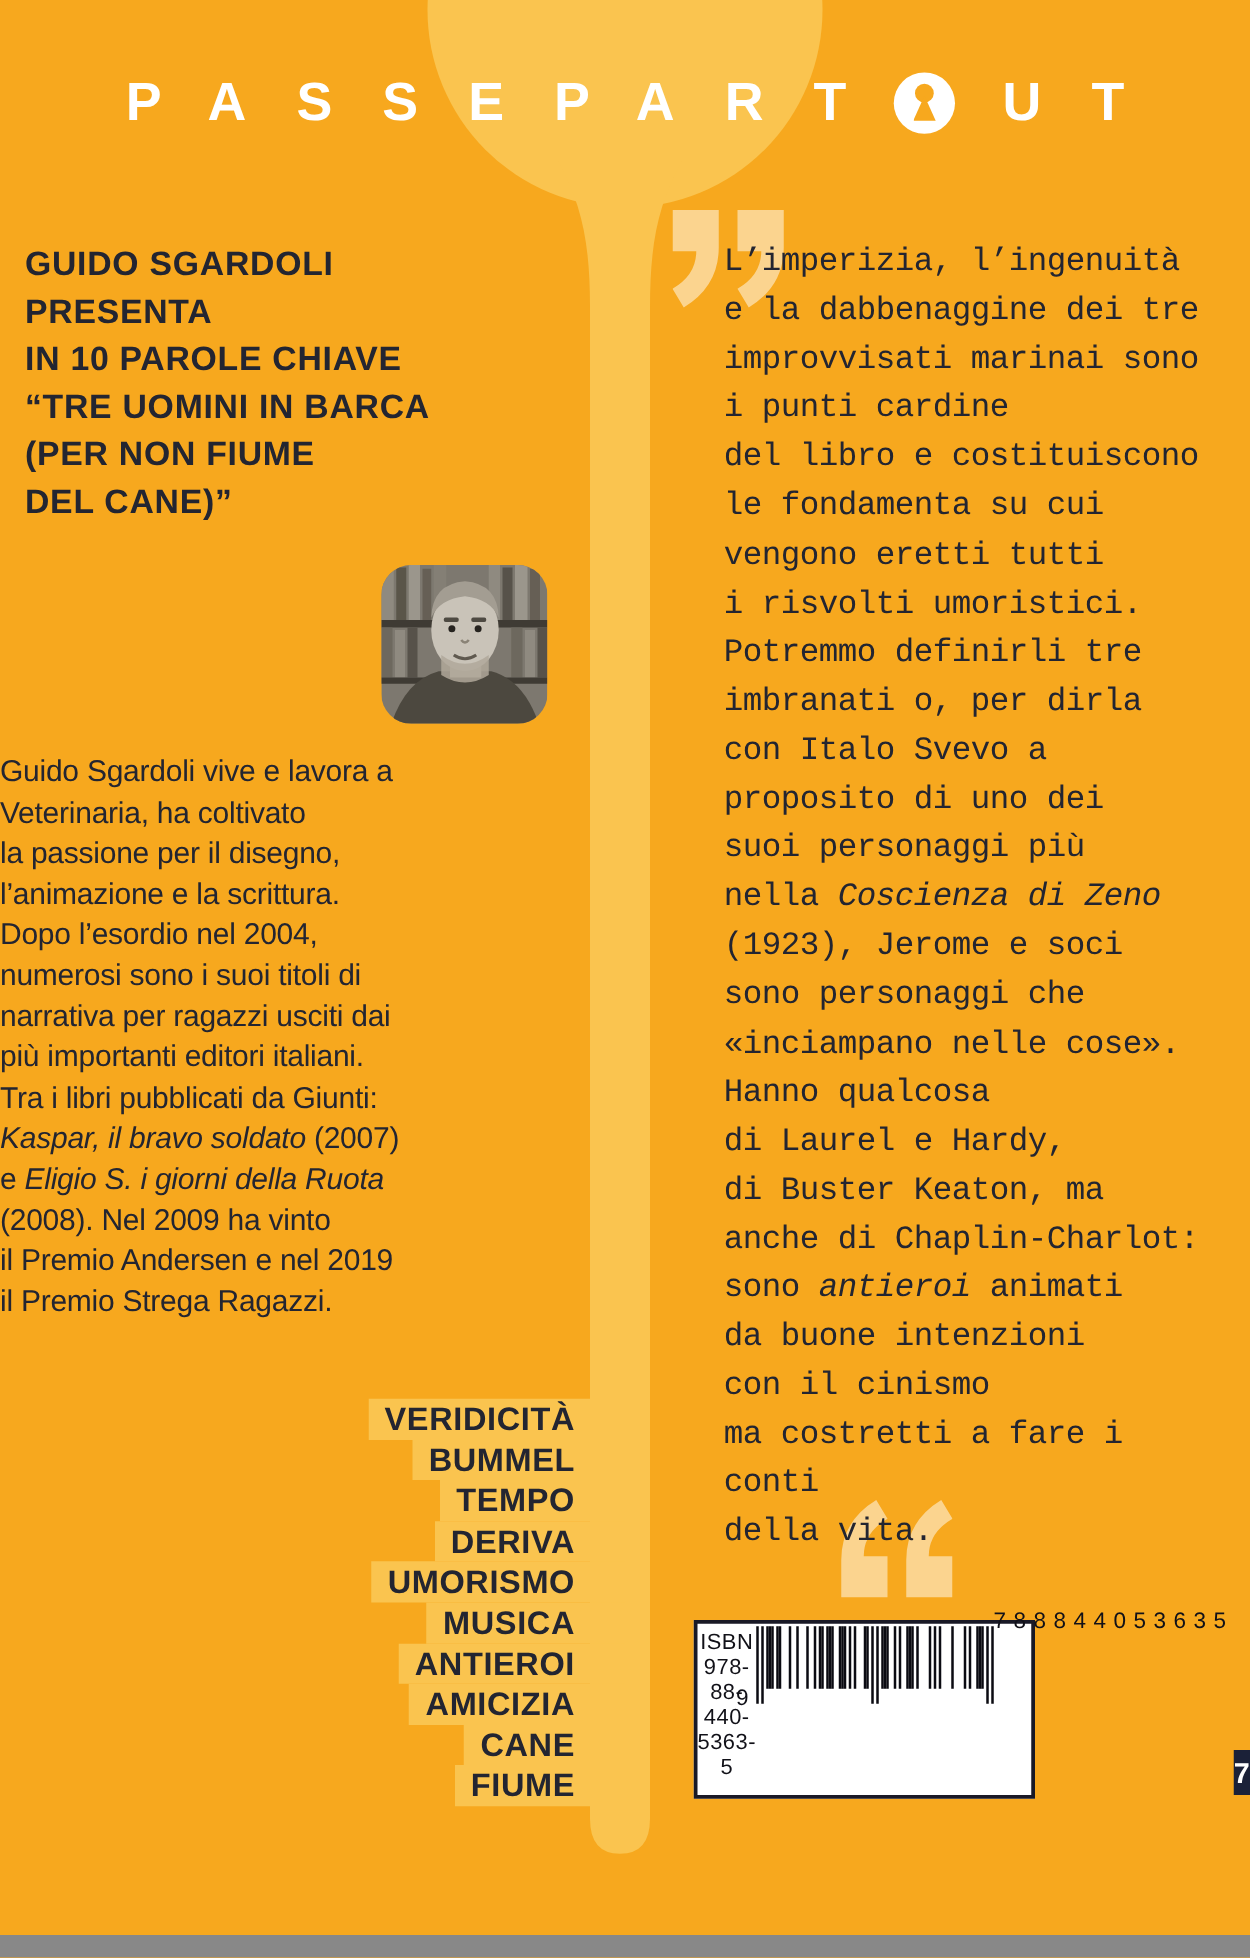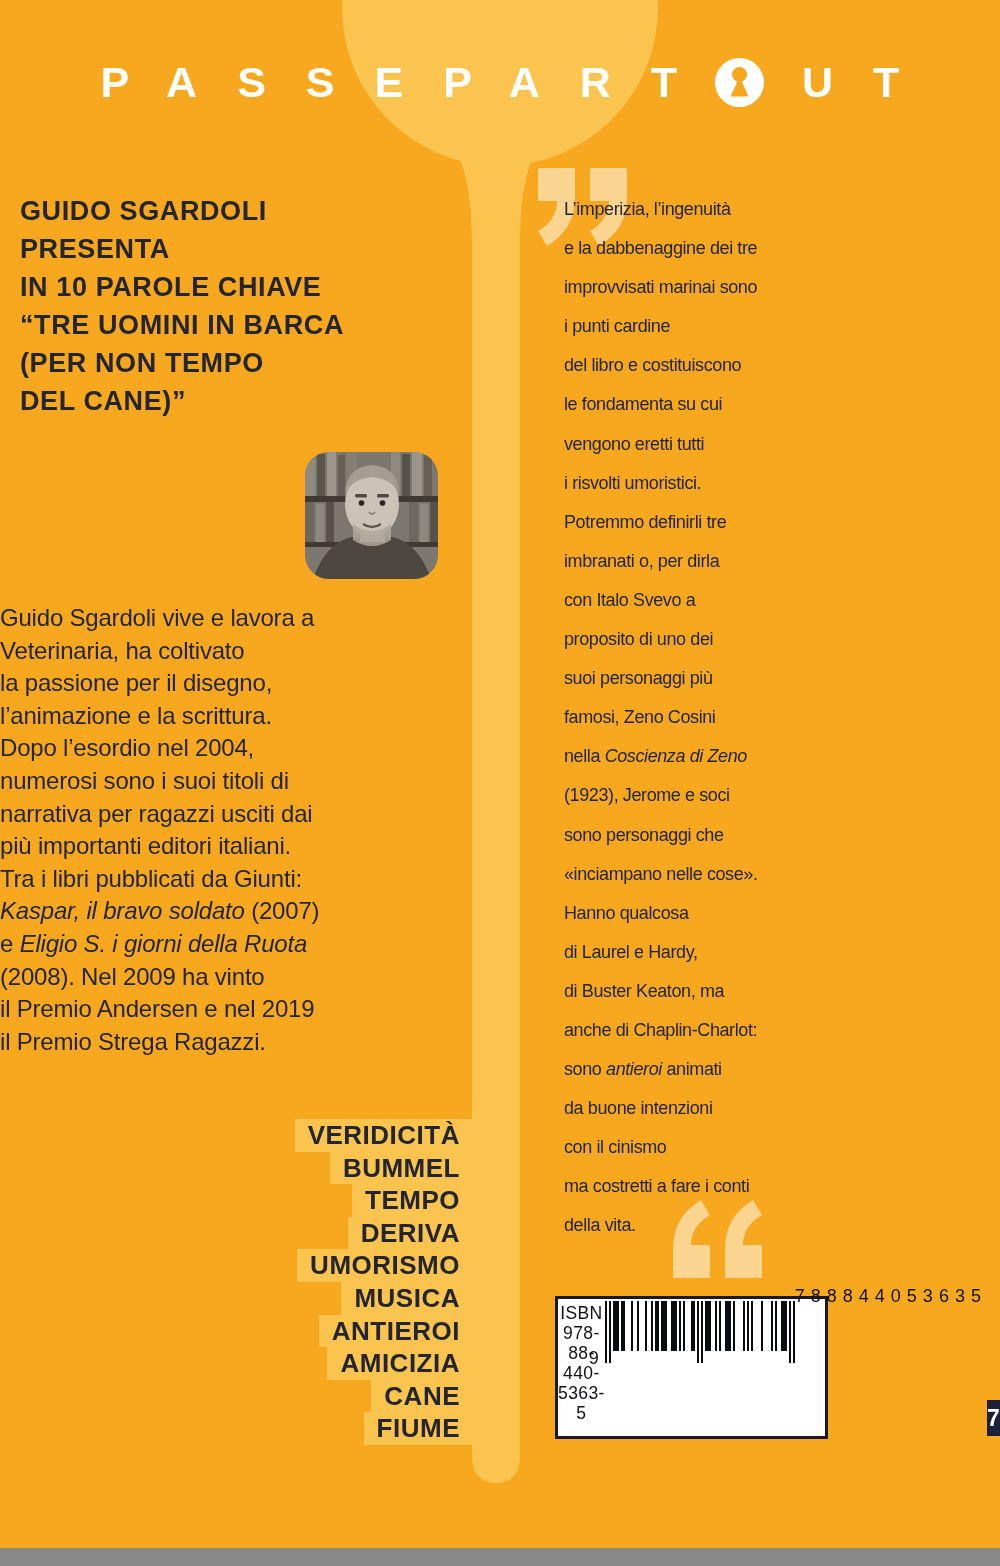--- a/index.html
+++ b/index.html
@@ -59,23 +59,23 @@
     font-weight:700;font-size:26px;letter-spacing:.5px;
     text-align:right;
   }
   .kw .line{
     display:block;width:fit-content;margin-left:auto;
     background:#FAC44F;height:32.6px;line-height:32.6px;
     padding:0 40px 0 13px;white-space:nowrap;text-align:center;
   }
   
   .quote-col{
-    position:absolute;left:564px;top:190px;width:400px;z-index:2;
-    font-family:Liberation Sans, sans-serif;
-    font-size:18px;line-height:39.1px;letter-spacing:-0.4px;
+    position:absolute;left:579px;top:190px;width:400px;z-index:2;
+    font-family:Liberation Mono, monospace;
+    font-size:26px;line-height:39.1px;letter-spacing:-0.4px;
   }
   .qmark{position:absolute;z-index:1;}
   .qmark path{fill:rgba(255,255,255,0.5);}
   .q-open{left:538px;top:168px;}
   .q-close{left:662px;top:1196px;}
   
   .isbn-box{
     position:absolute;left:555px;top:1296px;width:273px;height:143px;
     box-sizing:border-box;background:#ffffff;border:3px solid #191926;
     display:flex;z-index:2;
@@ -138,21 +138,21 @@
     <span class="logo-letters">PASSEPART</span>
     <span class="keyhole"></span>
     <span class="logo-letters">UT</span>
   </div>
 
   <div class="heading">
       <div class="line"><span>GUIDO SGARDOLI</span></div>
       <div class="line"><span>PRESENTA</span></div>
       <div class="line"><span>IN 10 PAROLE CHIAVE</span></div>
       <div class="line"><span>“TRE UOMINI IN BARCA</span></div>
-      <div class="line"><span>(PER NON TEMPO</span></div>
+      <div class="line"><span>(PER NON FIUME</span></div>
       <div class="line"><span>DEL CANE)”</span></div>
     </div>
 
   <div class="photo">
     <svg viewBox="0 0 133 127" preserveAspectRatio="none" aria-hidden="true">
       <rect width="133" height="127" fill="#7d786f"></rect>
       <g>
         <rect x="0" y="0" width="10" height="44" fill="#8f8a80"></rect>
         <rect x="12" y="2" width="8" height="42" fill="#5a5549"></rect>
         <rect x="22" y="0" width="9" height="44" fill="#9b968c"></rect>
@@ -222,21 +222,20 @@
       <div class="line"><span>i punti cardine</span></div>
       <div class="line"><span>del libro e costituiscono</span></div>
       <div class="line"><span>le fondamenta su cui</span></div>
       <div class="line"><span>vengono eretti tutti</span></div>
       <div class="line"><span>i risvolti umoristici.</span></div>
       <div class="line"><span>Potremmo definirli tre</span></div>
       <div class="line"><span>imbranati o, per dirla</span></div>
       <div class="line"><span>con Italo Svevo a</span></div>
       <div class="line"><span>proposito di uno dei</span></div>
       <div class="line"><span>suoi personaggi più</span></div>
-      <div class="line"><span>famosi, Zeno Cosini</span></div>
       <div class="line"><span>nella </span><span class="it">Coscienza di Zeno</span></div>
       <div class="line"><span>(1923), Jerome e soci</span></div>
       <div class="line"><span>sono personaggi che</span></div>
       <div class="line"><span>«inciampano nelle cose».</span></div>
       <div class="line"><span>Hanno qualcosa</span></div>
       <div class="line"><span>di Laurel e Hardy,</span></div>
       <div class="line"><span>di Buster Keaton, ma</span></div>
       <div class="line"><span>anche di Chaplin-Charlot:</span></div>
       <div class="line"><span>sono </span><span class="it">antieroi</span><span> animati</span></div>
       <div class="line"><span>da buone intenzioni</span></div>

